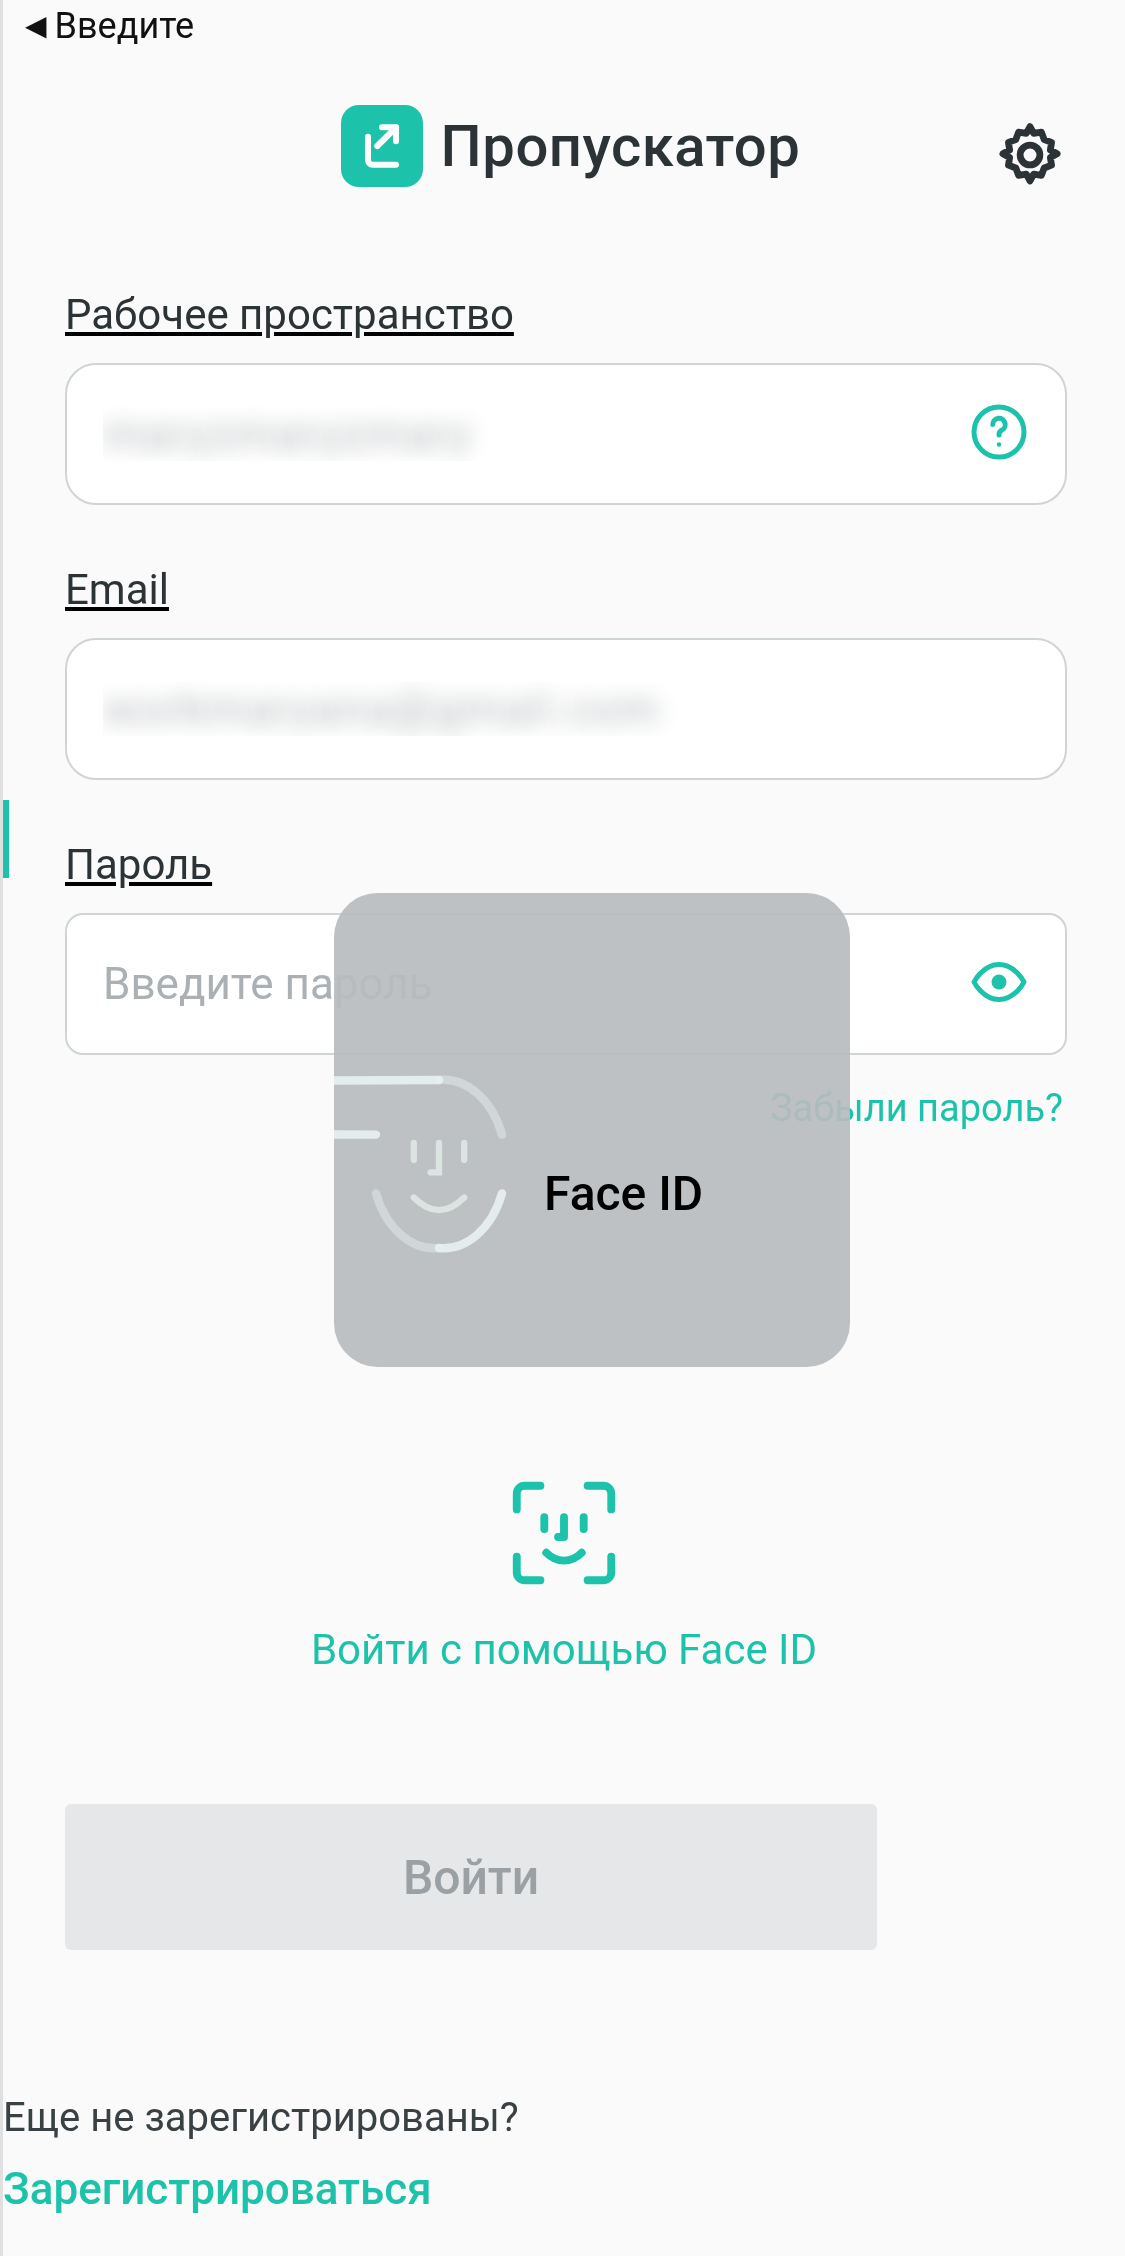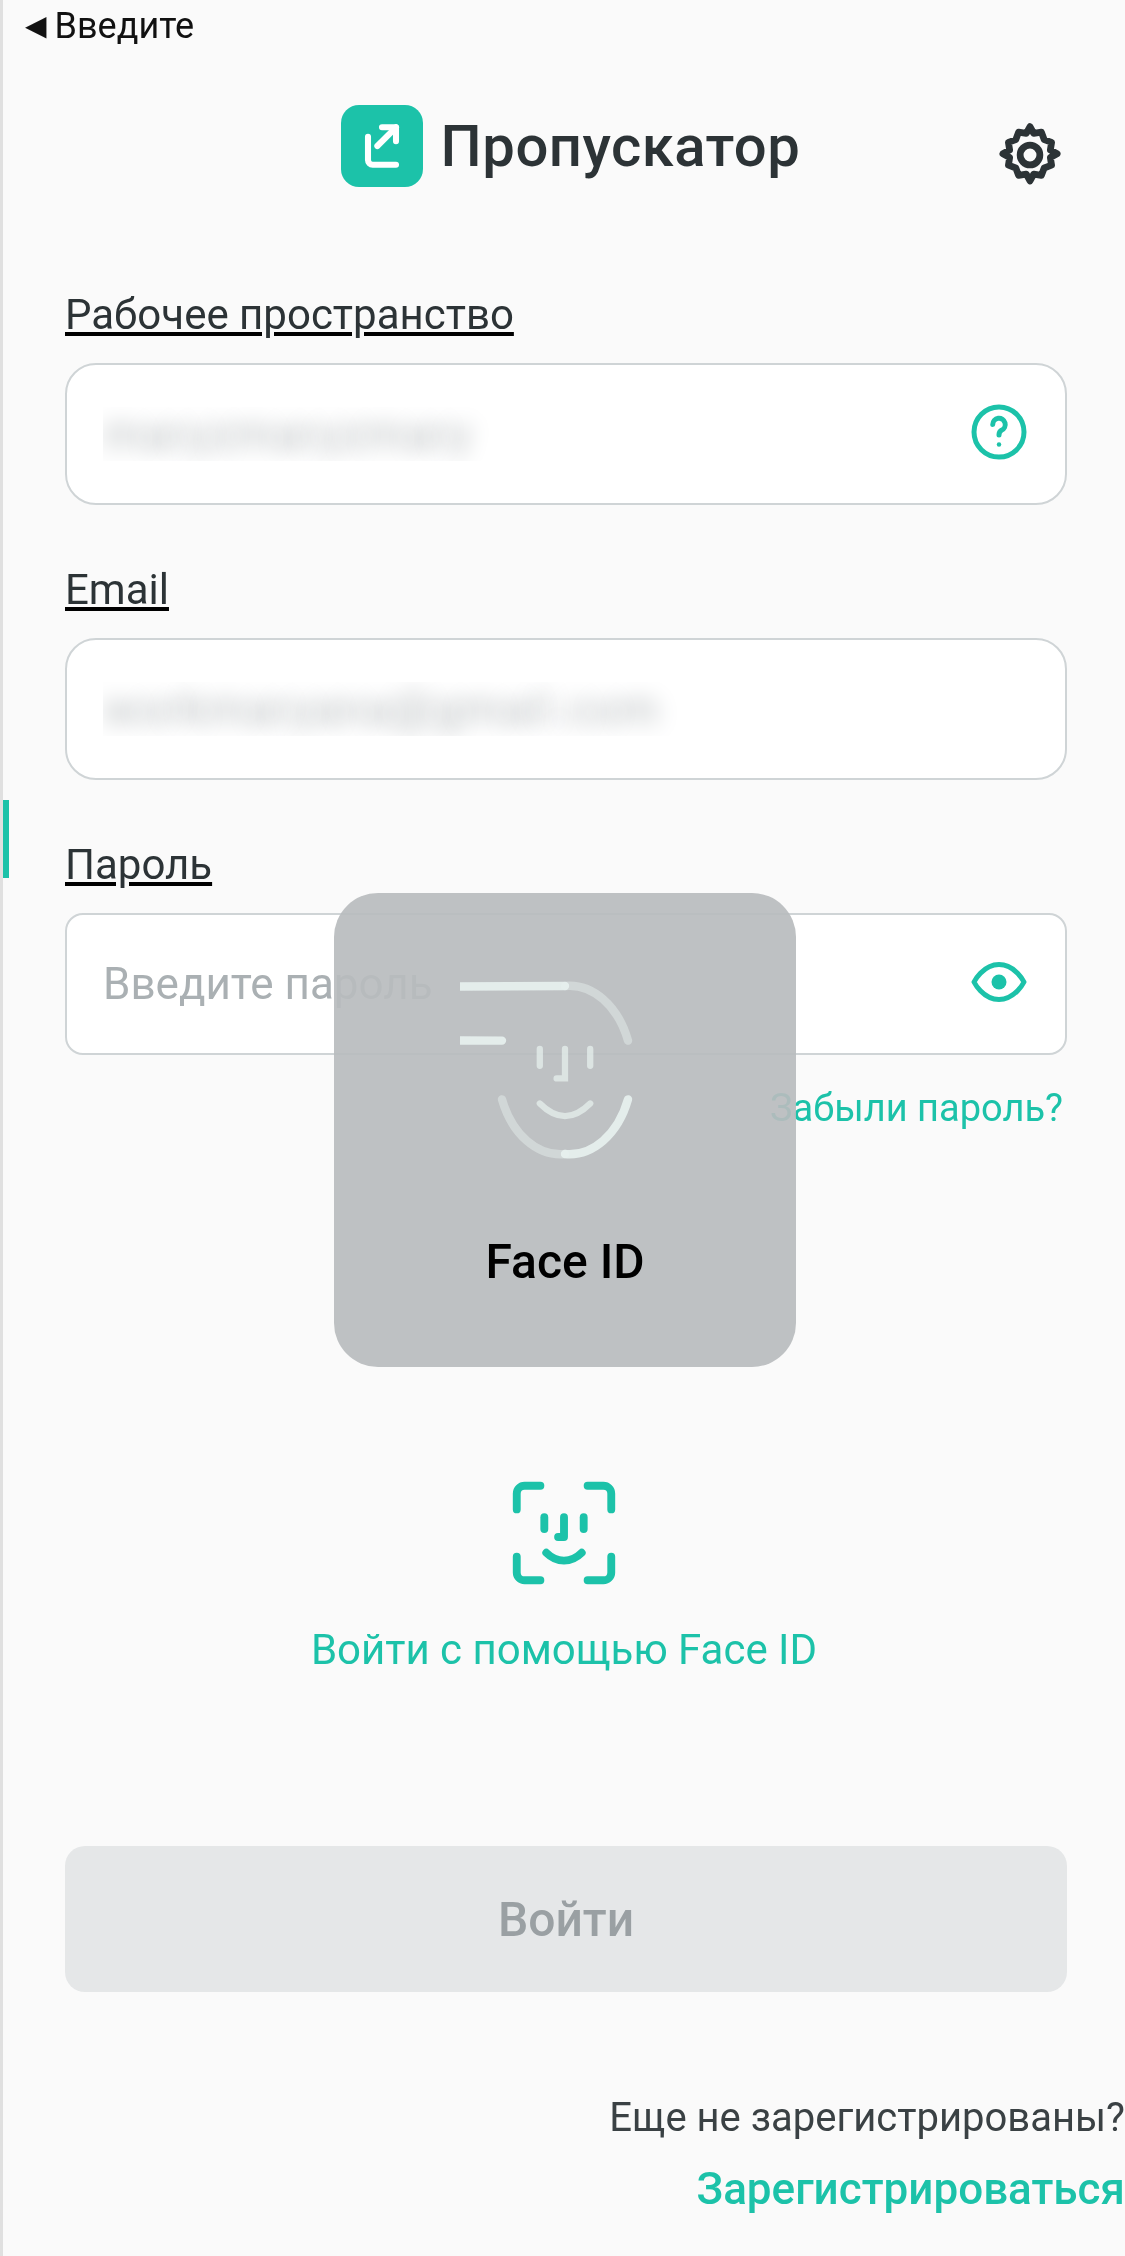--- a/index.html
+++ b/index.html
@@ -177,59 +177,58 @@
     height: 126px;
   }
   .faceid-login-label {
     font-size: 42px;
     color: #1cc2a9;
   }
   .login-btn {
     position: absolute;
     top: 1804px;
     left: 62px;
-    width: 1002px;
+    width: 812px;
     height: 146px;
     border: none;
-    border-radius: 20px;
+    border-radius: 6px;
     background: #e5e7e8;
     color: #9aa0a3;
     font-size: 48px;
     font-weight: 500;
     cursor: pointer;
-    margin-top: 42px;
   }
   .register-block {
     position: absolute;
     top: 2094px;
     left: 0;
     width: 100%;
-    text-align: right;
+    text-align: left;
   }
   .register-prompt {
     font-size: 40px;
     color: #3a4144;
     margin-bottom: 22px;
   }
   .register-link {
     font-size: 44px;
     color: #1cc2a9;
     font-weight: 500;
     cursor: pointer;
   }
   .faceid-popup {
     position: absolute;
     top: 893px;
     left: 331px;
-    width: 462px;
+    width: 516px;
     height: 474px;
     background: rgba(185,188,190,0.92);
     border-radius: 44px;
     display: flex;
-    flex-direction: column;
+    flex-direction: row;
     align-items: center;
     justify-content: flex-start;
     padding-top: 72px;
   }
   .faceid-popup svg {
     width: 210px;
     height: 210px;
   }
   .faceid-popup-label {
     margin-top: 54px;

